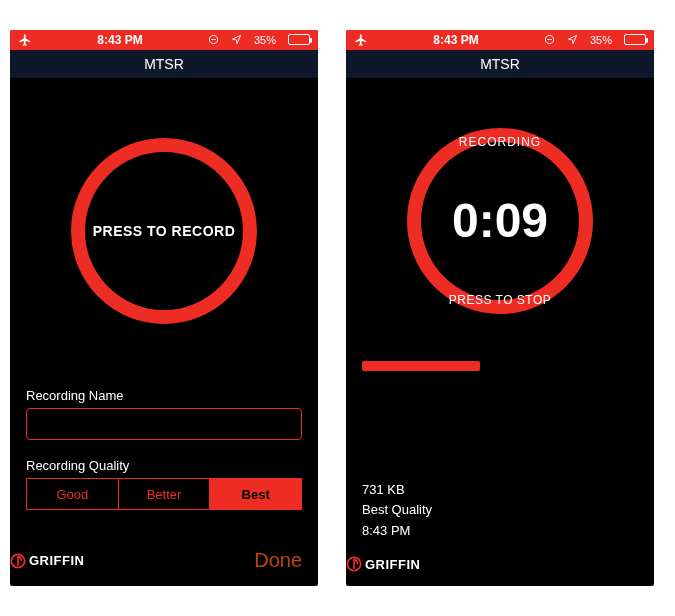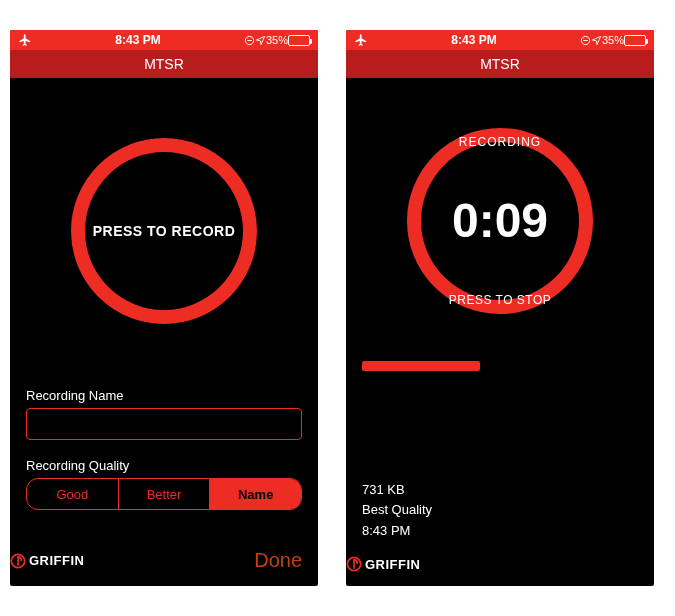--- a/index.html
+++ b/index.html
@@ -28,38 +28,38 @@
     .status-bar {
       height: 20px;
       background: #ed2d24;
       display: flex;
       align-items: center;
       justify-content: space-between;
       padding: 0 8px;
       font-size: 11px;
       color: #fff;
     }
-    .status-left, .status-right { display: flex; align-items: flex-end; gap: 0; }
+    .status-left, .status-right { display: flex; align-items: flex-start; gap: 12px; }
     .airplane-icon svg { width: 14px; height: 14px; display: block; fill: #fff; }
     .status-time { font-weight: 600; font-size: 12px; }
     .battery {
       width: 22px; height: 11px; border: 1px solid #fff; border-radius: 2px;
       position: relative; display: inline-block;
     }
     .battery::after {
       content: ''; position: absolute; right: -3px; top: 3px;
       width: 2px; height: 5px; background: #fff; border-radius: 0 1px 1px 0;
     }
     .battery-fill { height: 100%; width: 35%; background: #fff; }
     .dnd-icon svg, .loc-icon svg { width: 11px; height: 11px; display: block; fill: #fff; }
 
     
     .nav-bar {
       height: 28px;
-      background: #b91c1c;
+      background: #0f172a;
       display: flex;
       align-items: center;
       justify-content: center;
       font-size: 14px;
       font-weight: 500;
       color: #fff;
     }
 
     .content { flex: 1; position: relative; }
 
@@ -127,21 +127,21 @@
       border: 1.5px solid #ed2d24;
       border-radius: 4px;
       padding: 0 8px;
       color: #fff;
       font-size: 13px;
     }
     .quality-label { margin-top: 18px; }
     .seg-control {
       display: flex;
       border: 1.5px solid #ed2d24;
-      border-radius: 12px;
+      border-radius: 0;
       overflow: hidden;
       margin-top: 5px;
     }
     .seg-btn {
       flex: 1;
       height: 30px;
       background: transparent;
       border: none;
       border-right: 1.5px solid #ed2d24;
       color: #ed2d24;
@@ -245,21 +245,21 @@
     </div>
 
     <div class="form-area">
       <div class="field-label">Recording Name</div>
       <input type="text" class="text-input" value="" style="">
 
       <div class="field-label quality-label">Recording Quality</div>
       <div class="seg-control">
         <button class="seg-btn">Good</button>
         <button class="seg-btn">Better</button>
-        <button class="seg-btn active">Name</button>
+        <button class="seg-btn active">Best</button>
       </div>
     </div>
 
     <div class="footer">
       <div class="griffin-logo">
         <svg viewBox="0 0 24 24">
             <circle cx="12" cy="12" r="10" fill="none" stroke="#ed2d24" stroke-width="2.5"></circle>
             <path d="M12 5 L12 19 M12 5 A7 7 0 0 1 17 12" stroke="#ed2d24" stroke-width="2.5" fill="none"></path>
           </svg>
         <span>GRIFFIN</span>

